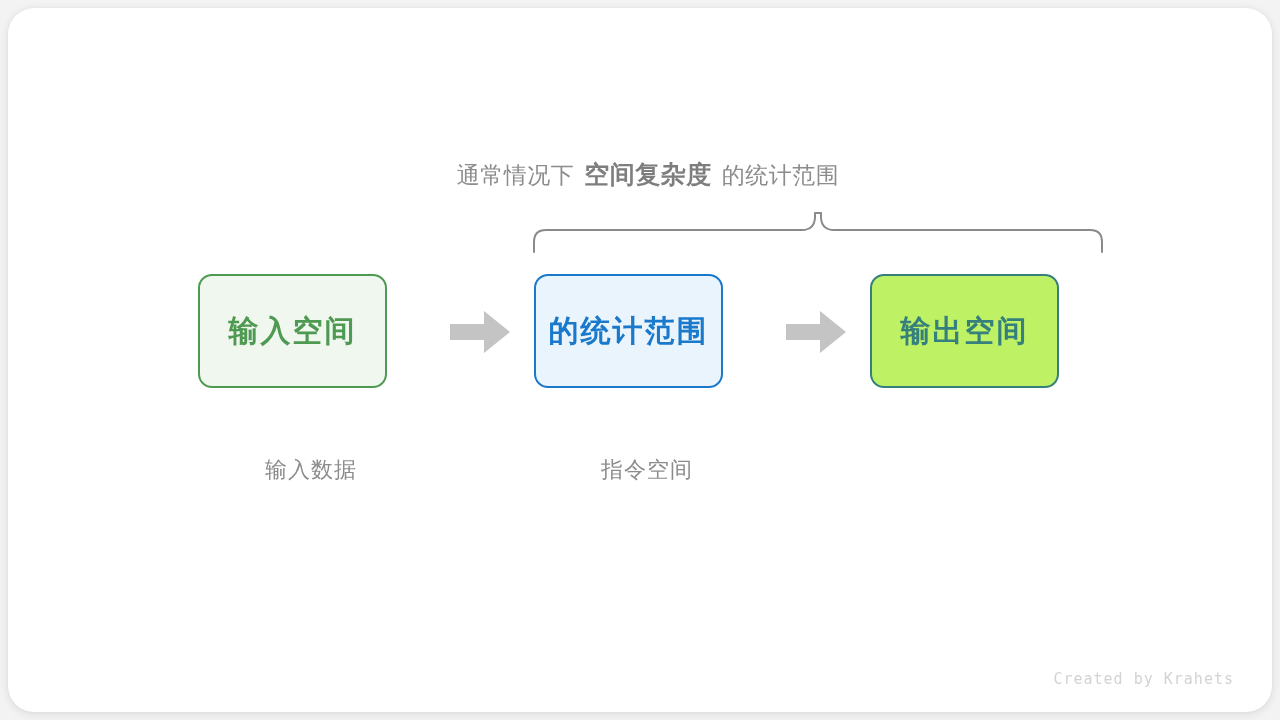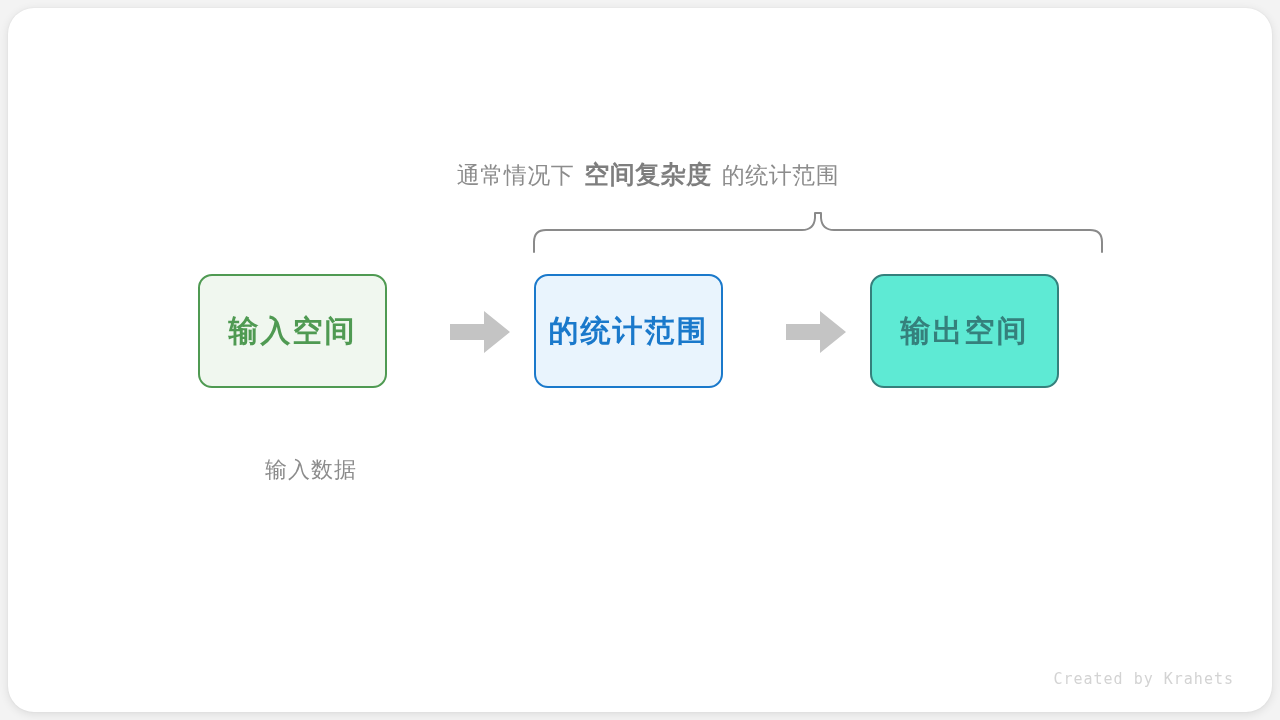--- a/index.html
+++ b/index.html
@@ -66,21 +66,21 @@
     border-style: solid;
     display: flex;
     align-items: center;
     justify-content: center;
     font-size: 30px;
     font-weight: bold;
     letter-spacing: 2px;
   }
   #box-input  { left: 190px;  background: #f0f7ef; border-color: #4f9a52; color: #4f9a52; }
   #box-temp   { left: 526px;  background: #e9f4fd; border-color: #1a79cb; color: #1a79cb; }
-  #box-output { left: 862px;  background: #5eead4; border-color: #35807c; color: #35807c; }
+  #box-output { left: 862px;  background: #bef264; border-color: #35807c; color: #35807c; }
 
   
   .arrow {
     position: absolute;
     top: 300px;
     width: 64px;
     height: 48px;
   }
   #arrow-1 { left: 440px; }
   #arrow-2 { left: 776px; }
@@ -145,17 +145,18 @@
   <div class="arrow" id="arrow-2">
     <svg width="64" height="48" viewBox="0 0 64 48" xmlns="http://www.w3.org/2000/svg">
       <path d="M 2 16 L 36 16 L 36 3 L 62 24 L 36 45 L 36 32 L 2 32 Z" fill="#c4c4c4"></path>
     </svg>
   </div>
 
   <div class="col-labels" id="labels-input">
     <div>输入数据</div>
   </div>
   <div class="col-labels" id="labels-temp">
+    <div>指令空间</div>
   </div>
 
   <div id="footer">Created by Krahets</div>
 
 </div>
 
 </body></html>

